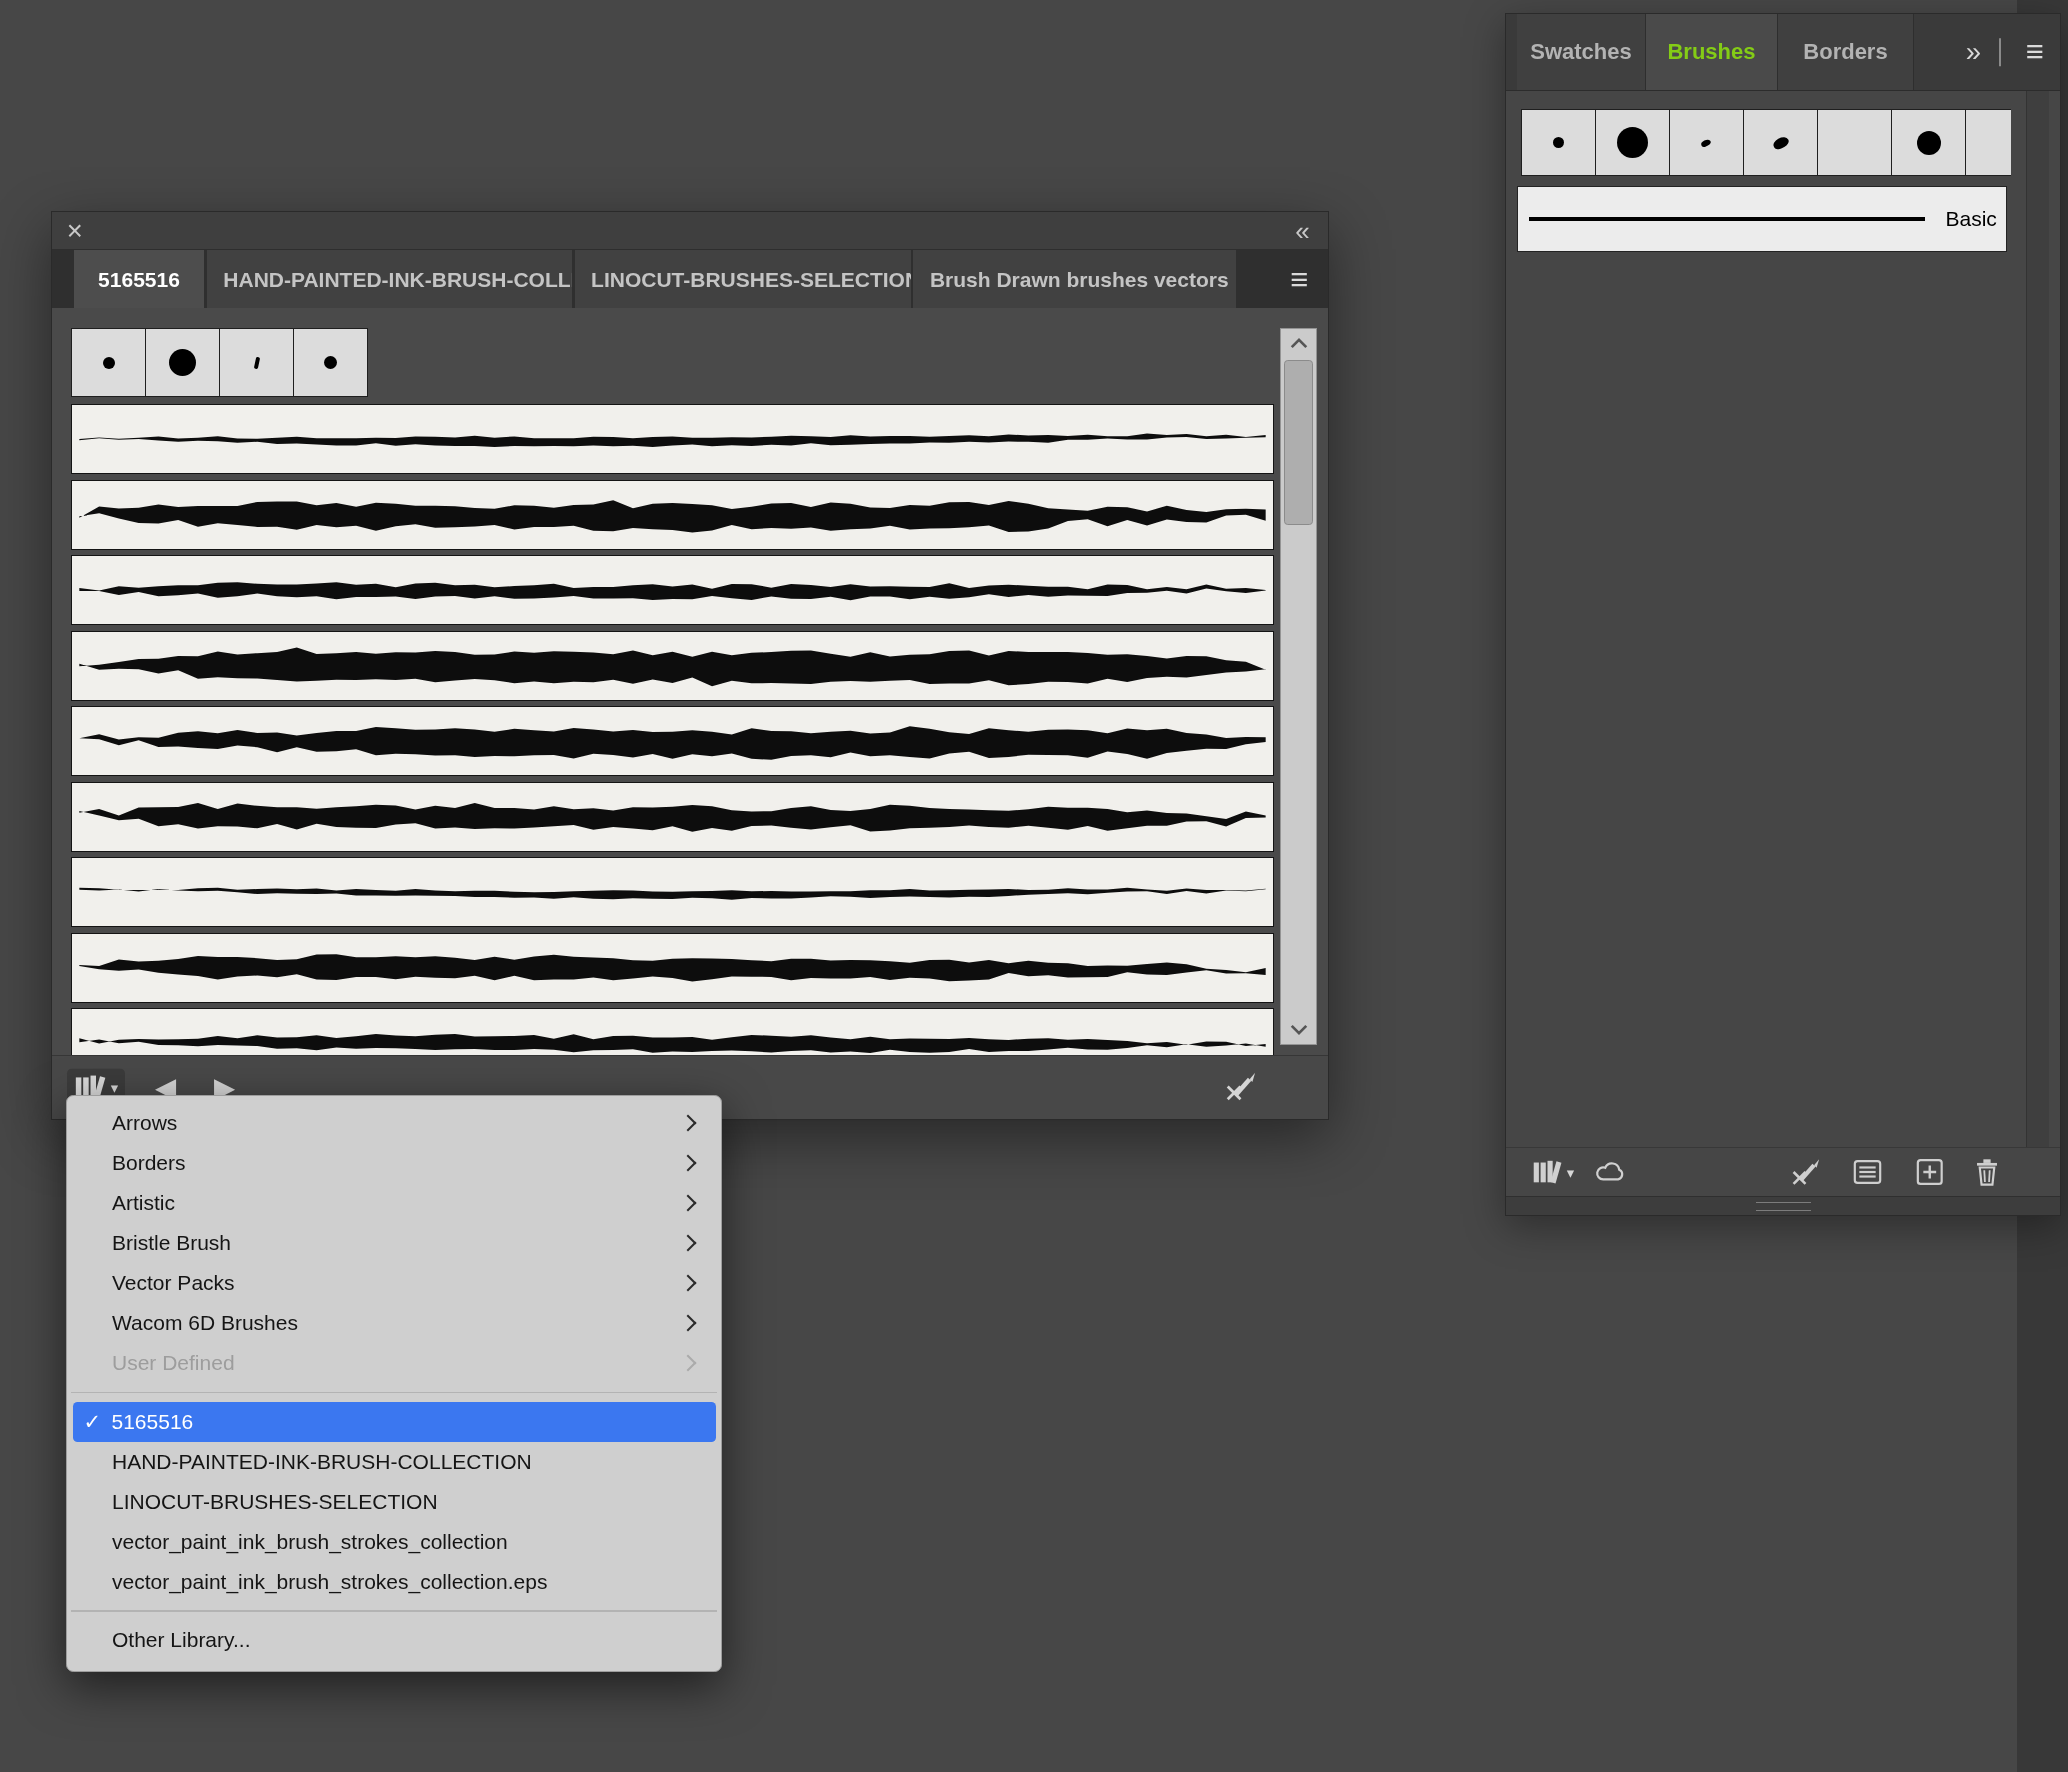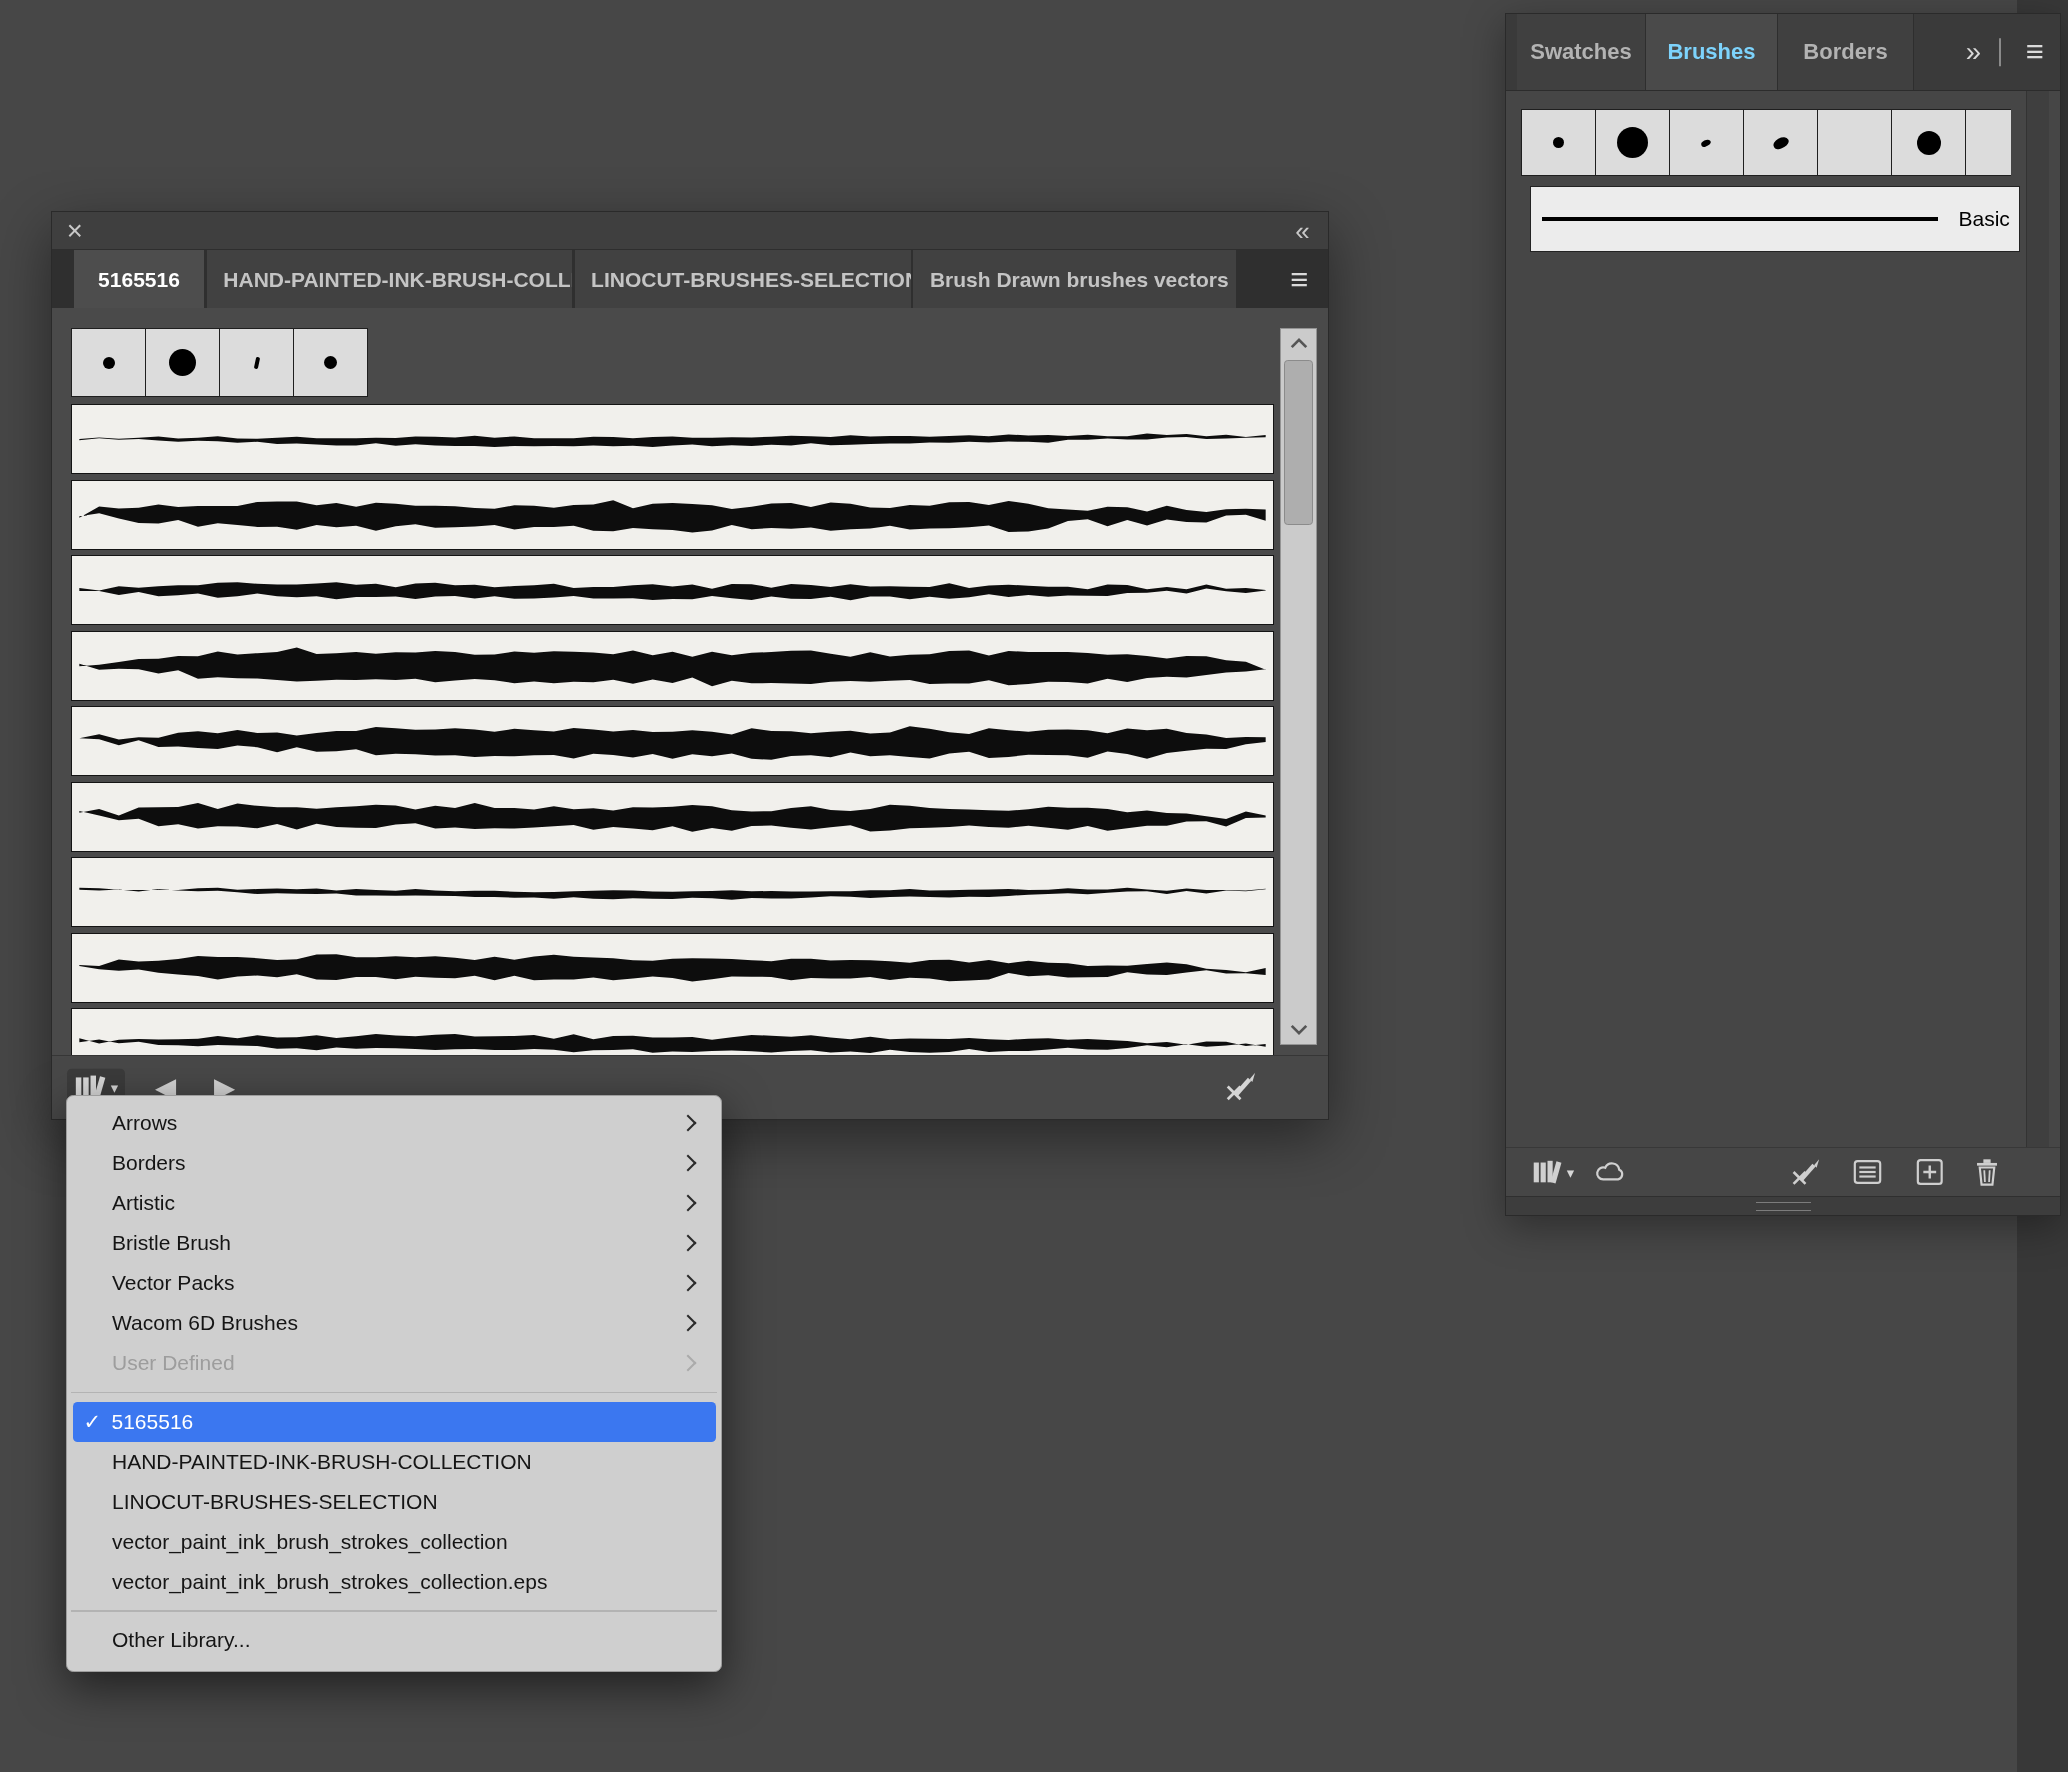--- a/index.html
+++ b/index.html
@@ -65,30 +65,30 @@
 
   
   .dock-panel{position:absolute;left:1505px;top:13px;width:554px;height:1201px;background:#464646;
               border:0.9px solid #2a2a2a;box-shadow:0 11px 37px rgba(0,0,0,.35);z-index:5;}
   .dock-tabbar{position:relative;height:76px;background:#3a3a3a;display:flex;align-items:stretch;border-bottom:0.9px solid #2c2c2c;}
   .dock-tab{box-sizing:border-box;display:flex;align-items:center;justify-content:center;
             background:#404040;color:#b3b3b3;font-size:22px;font-weight:bold;border-right:0.9px solid #2e2e2e;}
   .dock-tab:nth-child(1){width:129px;margin-left:11px;}
   .dock-tab:nth-child(2){width:132px;}
   .dock-tab:nth-child(3){width:136px;}
-  .dock-tab.active{background:#4a4a4a;color:#7dd3fc;}
+  .dock-tab.active{background:#4a4a4a;color:#84cc16;}
   .dock-overflow{position:absolute;right:79px;top:50%;transform:translateY(-50%);font-size:27.5px;color:#d8d8d8;}
   .dock-divider{position:absolute;right:59px;top:50%;transform:translateY(-50%);width:1.8px;height:27.5px;background:#8a8a8a;}
   .dock-hamburger{position:absolute;right:16.5px;top:50%;transform:translateY(-50%);font-size:31px;color:#dadada;}
 
   .dock-body{position:absolute;left:0;right:0;top:77px;bottom:67px;background:#464646;overflow:hidden;}
   .dock-scroll-lane{position:absolute;right:11px;top:0;bottom:0;width:22px;background:#3f3f3f;border-left:0.9px solid #333;}
   .dock-thumbs{position:absolute;left:14.7px;top:18.4px;width:490px;overflow:hidden;display:flex;}
   .dock-thumbs .thumb-cell{height:67px;}
-  .basic-row{position:absolute;left:24px;top:95px;width:490px;height:66px;background:#ececec;border:0.9px solid #232323;
+  .basic-row{position:absolute;left:11px;top:95px;width:490px;height:66px;background:#ececec;border:0.9px solid #232323;
              box-sizing:border-box;}
   .basic-line{position:absolute;left:11px;right:81px;top:50%;height:3.7px;margin-top:-1.8px;background:#000;}
   .basic-label{position:absolute;right:9.2px;top:50%;transform:translateY(-50%);font-size:21px;color:#000;}
 
   .dock-bottombar{position:absolute;left:0;right:0;bottom:18.4px;height:49px;background:#464646;border-top:0.9px solid #383838;}
   .dock-icon{position:absolute;top:50%;transform:translateY(-50%);display:flex;align-items:center;}
   .dock-gripper{position:absolute;left:0;right:0;bottom:0;height:18.4px;background:#3d3d3d;border-top:0.9px solid #2f2f2f;}
   .grip{width:55px;height:6.4px;margin:5.5px auto 0;border-top:1.8px solid #7c7c7c;border-bottom:1.8px solid #7c7c7c;}
 </style>
 </head>

